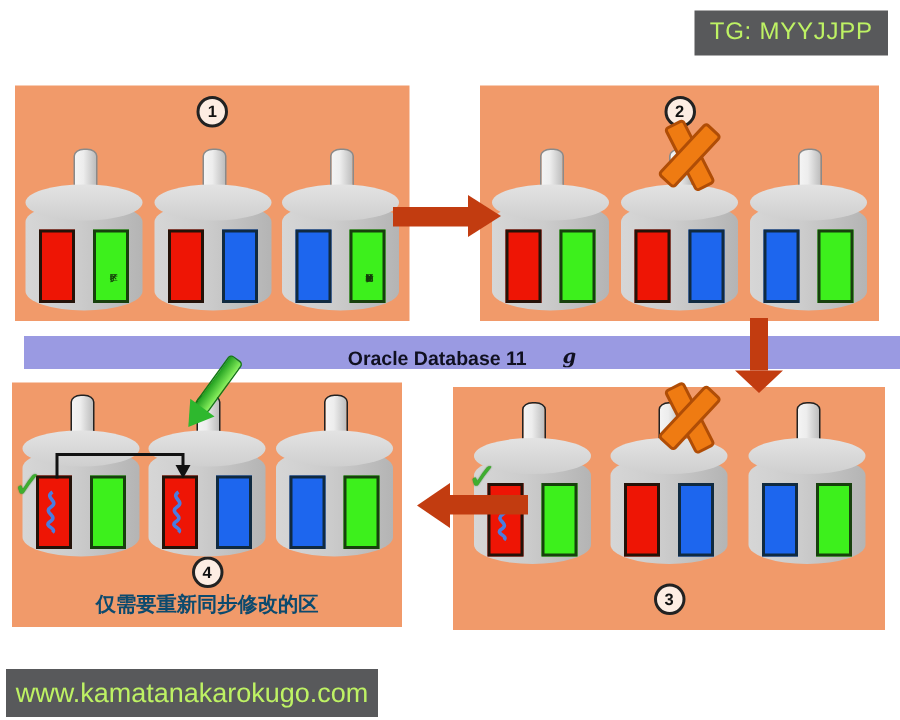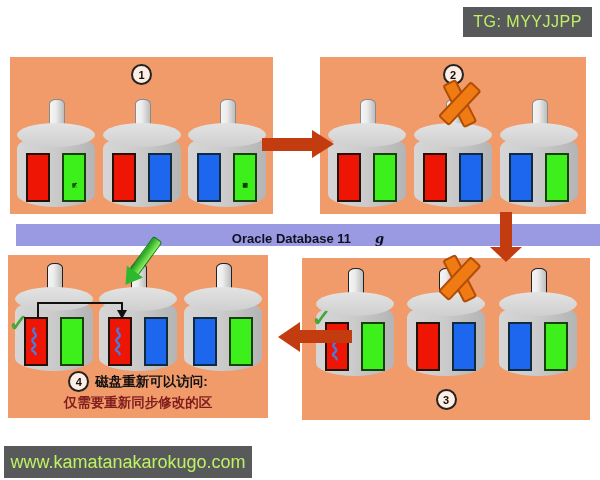--- a/index.html
+++ b/index.html
@@ -14,21 +14,21 @@
   
   .panel{position:absolute;background:#f19a6a;}
   .p1{left:10px;top:57px;width:263px;height:157px;}
   .p2{left:320px;top:57px;width:266px;height:157px;}
   .p4{left:8px;top:255px;width:260px;height:163px;}
   .p3{left:302px;top:258px;width:288px;height:162px;}
 
   .panel-title{position:absolute;left:0;right:0;top:7px;text-align:center;font-weight:bold;
                font-size:15px;color:#111;display:flex;align-items:center;justify-content:center;gap:6px;}
   .panel-title.bottom{top:auto;bottom:10px;font-size:13.5px;}
-  .p4 .title2{position:absolute;left:0;right:0;bottom:6px;text-align:center;font-weight:bold;font-size:13.5px;color:#7f1d1d;}
+  .p4 .title2{position:absolute;left:0;right:0;bottom:6px;text-align:center;font-weight:bold;font-size:13.5px;color:#0c4a6e;}
   .p4 .panel-title.bottom{bottom:26px;}
   .step-circle{display:inline-flex;align-items:center;justify-content:center;width:17px;height:17px;
                border:2px solid #222;border-radius:50%;background:rgba(255,252,248,.85);
                font-size:11px;font-weight:bold;color:#111;flex:0 0 auto;}
   .var{font-family:"Liberation Mono","DejaVu Sans Mono",monospace;font-weight:bold;font-size:13.5px;letter-spacing:1px;}
 
   
   .oracle-bar{position:absolute;left:16px;top:224px;width:584px;height:22px;background:#9a9ae2;
               display:flex;align-items:flex-end;justify-content:center;font-weight:bold;font-size:13px;color:#101020;z-index:1;gap:24px;}
   .oracle-bar .g{font-style:italic;font-family:"DejaVu Serif",serif;}
@@ -229,21 +229,20 @@
           </div>
         </div>
       </div>
     </div>
     <svg class="connector" width="112" height="32" viewBox="0 0 112 32">
       <path d="M12 22 V6 H96 V14" fill="none" stroke="#111" stroke-width="2"></path>
       <polygon points="91,13 101,13 96,22" fill="#111"></polygon>
     </svg>
     <div class="panel-title bottom">
       <span class="step-circle">4</span>
-      <span>磁盘重新可以访问:</span>
     </div>
     <div class="title2">仅需要重新同步修改的区</div>
   </div>
 
   <div class="panel p3 dark">
     <div class="xmark">
       <div class="xbar a"></div>
       <div class="xbar b"></div>
     </div>
     <div class="disks">

